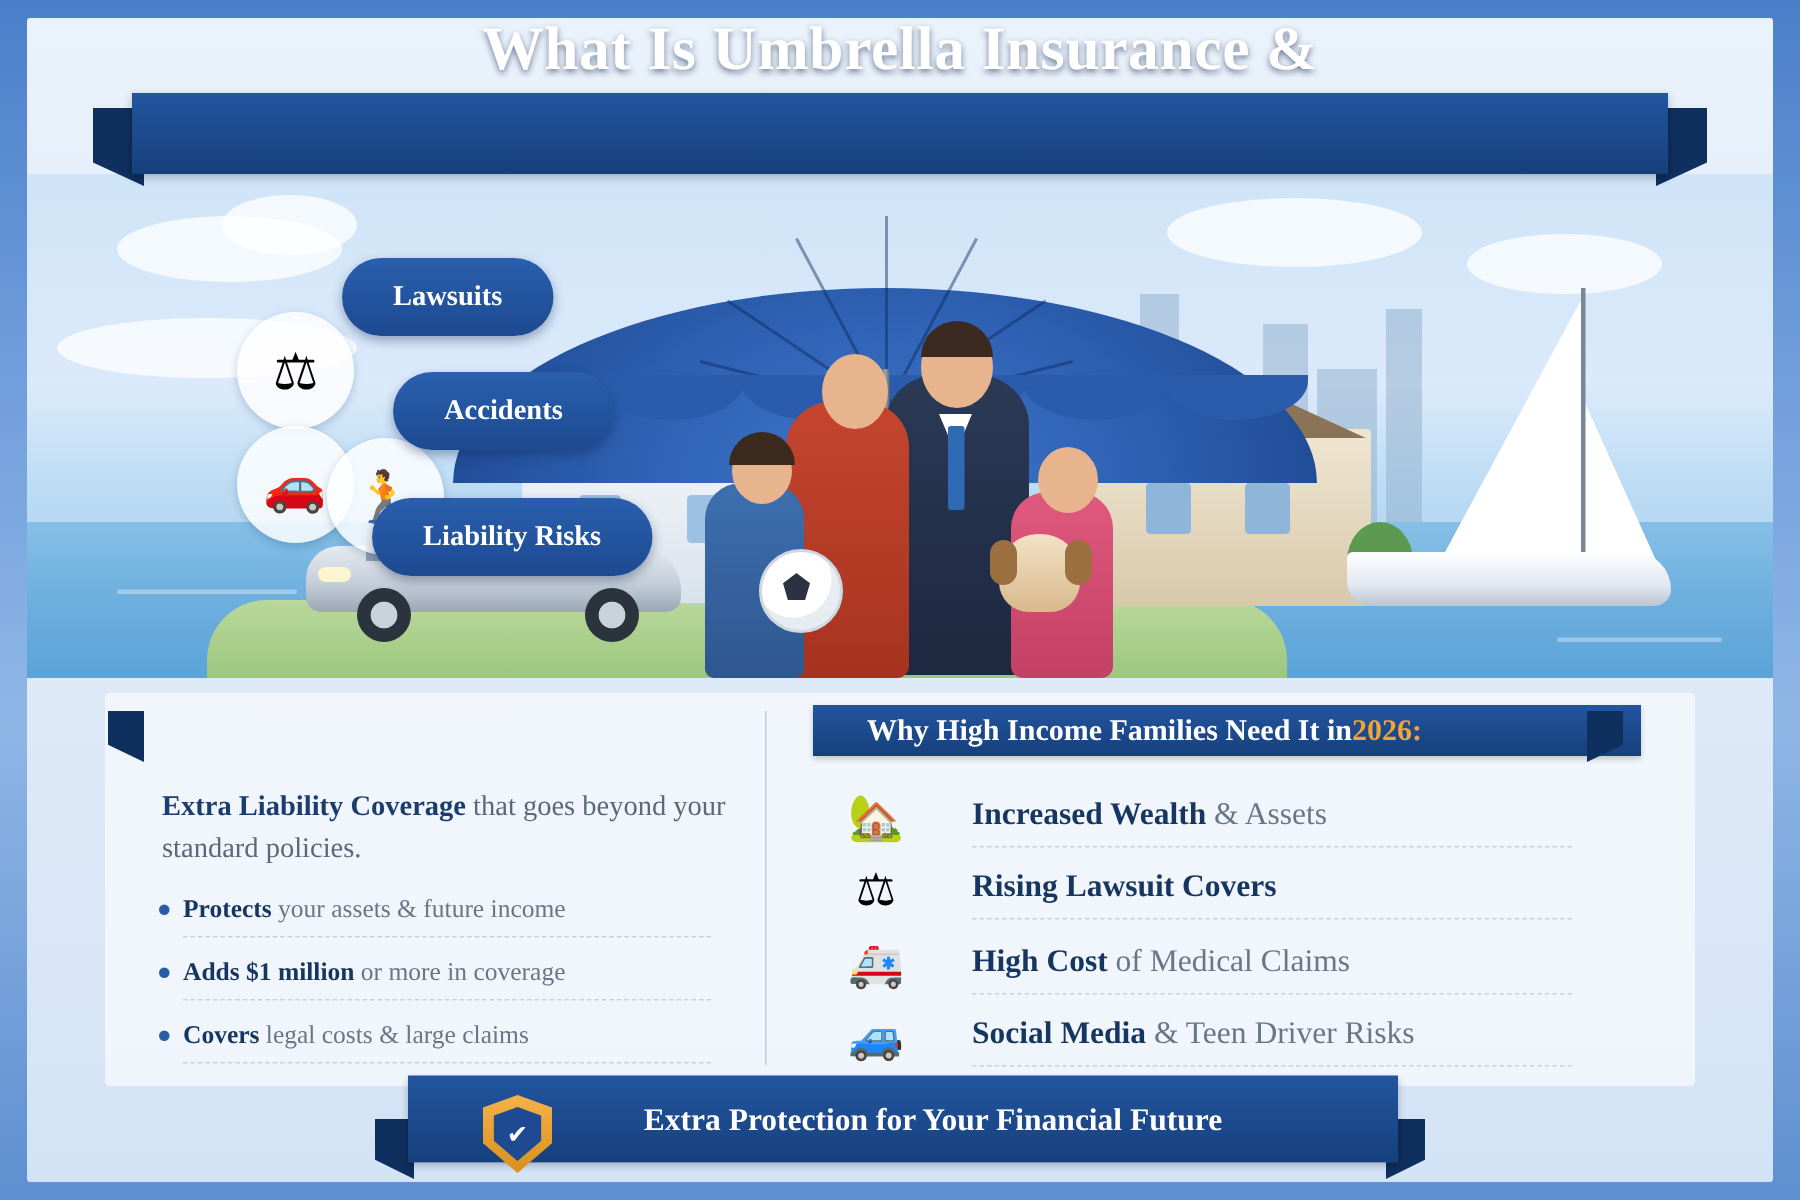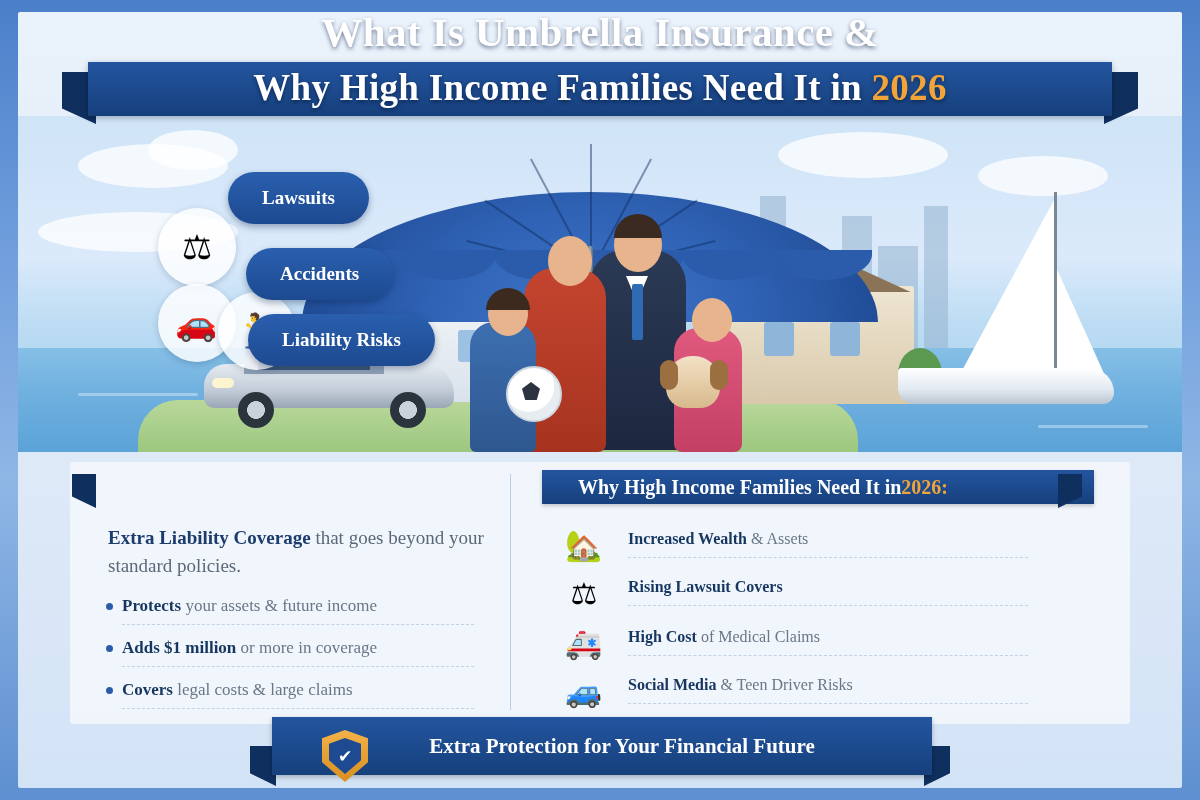--- a/index.html
+++ b/index.html
@@ -332,23 +332,23 @@
     left: -16px;
     top: 7px;
     width: 7px;
     height: 7px;
     border-radius: 50%;
     background: #2b5ca8;
   }
 
   .right-item {
     position: absolute;
-    left: 628px;
+    left: 648px;
     width: 400px;
-    font-size: 16px;
+    font-size: 21px;
     color: #6a7686;
     border-bottom: 1px dashed #c3d2e3;
     padding-bottom: 9px;
   }
   .right-item b { color: #16365f; }
   .right-ico {
     position: absolute;
     left: 552px;
     width: 64px;
     height: 54px;
@@ -502,35 +502,32 @@
     <div style="position:absolute;left:692px;top:244px;width:18px;height:30px;border-radius:10px;background:#9c6f40;"></div>
 
     <div class="ico-circle" style="left:140px; top:92px;">⚖</div>
     <div class="ico-circle" style="left:140px; top:168px;">🚗</div>
     <div class="ico-circle" style="left:200px; top:176px;">🏃</div>
   </div>
 
   <div class="bubble" style="left:228px; top:172px;">
     <span>Lawsuits</span>
   </div>
-  <div class="bubble" style="left:246px; top:248px;">
+  <div class="bubble" style="left:262px; top:248px;">
     <span>Accidents</span>
   </div>
-  <div class="bubble" style="left:248px; top:314px;justify-content:center;">
+  <div class="bubble" style="left:248px; top:332px;justify-content:center;">
     <span>Liability Risks</span>
   </div>
 
   <div class="header-wrap">
     <div class="band-tail-l"></div>
     <div class="band-tail-r"></div>
     <div class="header-band"></div>
     <div class="title-line1">What Is Umbrella Insurance &amp;</div>
-    <div class="title-line2">
-      <span>Why High Income Families Need It in </span><span class="year-accent"></span><span class="year-accent">2026</span>
-    </div>
   </div>
 
   <div class="panels"></div>
   <div class="panel-divider"></div>
 
   <div class="ribbon-tail ribbon-left-tail" style="left:72px; top:474px;"></div>
 
   <div class="lead-text">
     <b>Extra Liability Coverage</b><span> that goes beyond your standard policies.</span>
   </div>

